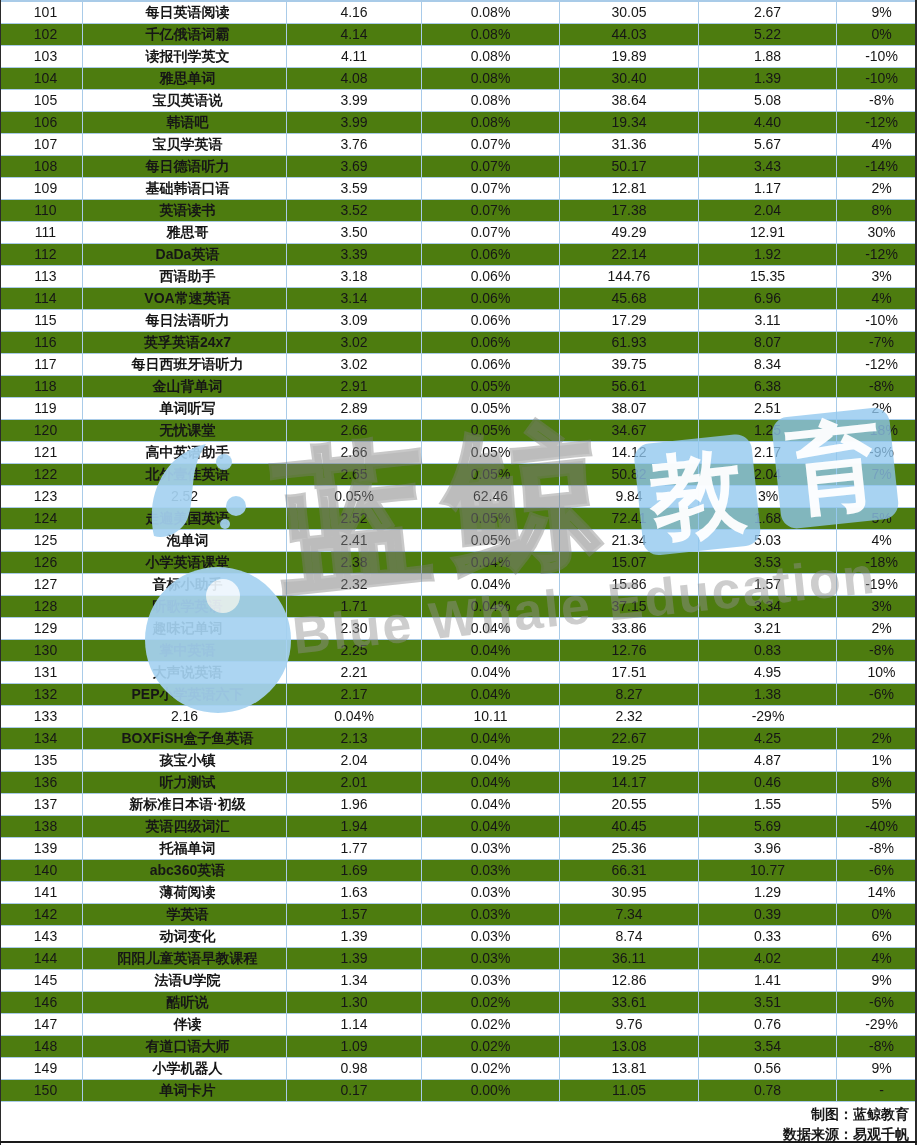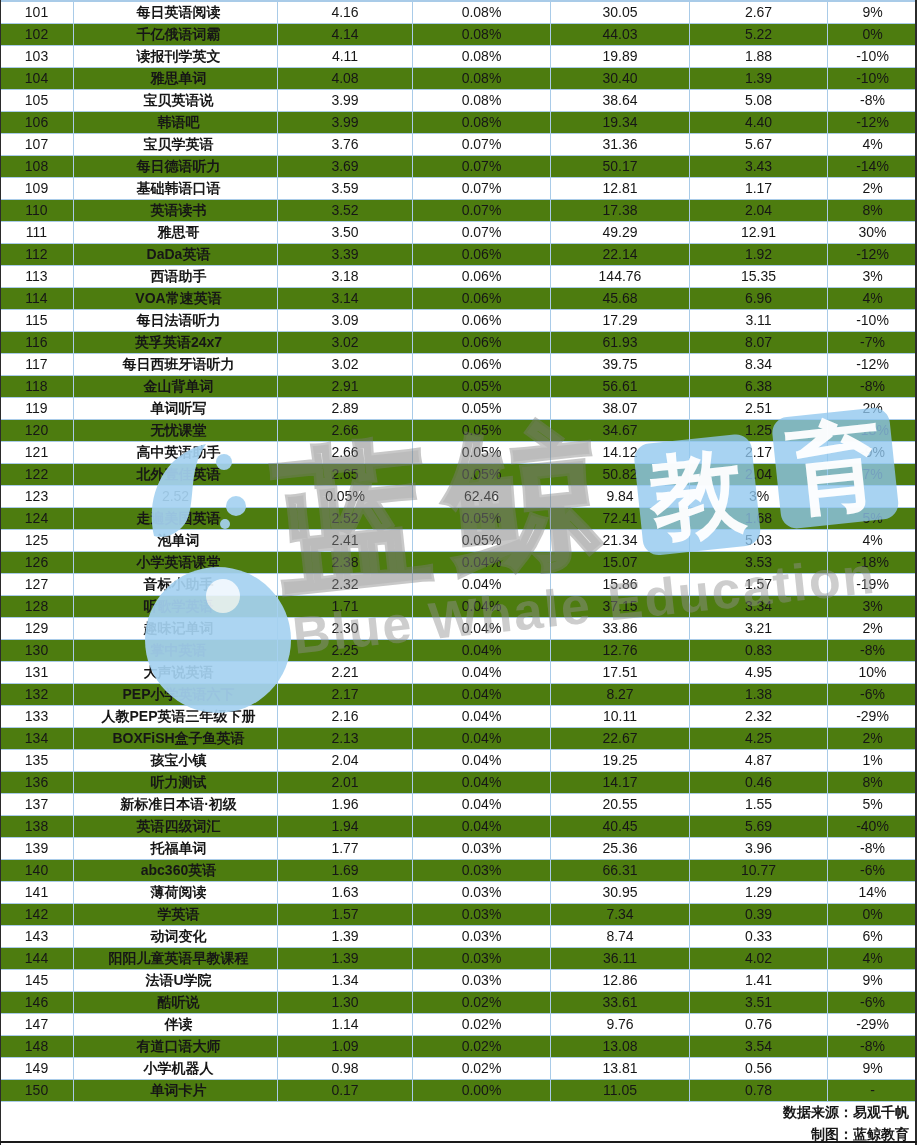--- a/index.html
+++ b/index.html
@@ -19,20 +19,21 @@
   .table{
     position:absolute;top:0;left:0;width:917px;
     border-top:2px solid #a9cbe8;
   }
   .row{
     display:grid;
     grid-template-columns:74px 204px 135px 138px 139px 138px 89px;
     height:22px;box-sizing:border-box;
     border-bottom:1px solid #a9cbe8;
     background:#ffffff;
+    padding-left:9px;
   }
   .row.alt{background:#4d7c0f;}
   .cell{
     box-sizing:border-box;
     border-right:1px solid #a9cbe8;
     font-size:14px;line-height:21px;
     text-align:center;
     white-space:nowrap;overflow:hidden;
   }
   .cell.c6{border-right:none;}
@@ -363,21 +364,20 @@
       <div class="cell c0">132</div>
       <div class="cell c1">PEP小学英语六下</div>
       <div class="cell c2">2.17</div>
       <div class="cell c3">0.04%</div>
       <div class="cell c4">8.27</div>
       <div class="cell c5">1.38</div>
       <div class="cell c6">-6%</div>
     </div>
     <div class="row">
       <div class="cell c0">133</div>
-      <div class="cell c1">人教PEP英语三年级下册</div>
       <div class="cell c2">2.16</div>
       <div class="cell c3">0.04%</div>
       <div class="cell c4">10.11</div>
       <div class="cell c5">2.32</div>
       <div class="cell c6">-29%</div>
     </div>
     <div class="row alt">
       <div class="cell c0">134</div>
       <div class="cell c1">BOXFiSH盒子鱼英语</div>
       <div class="cell c2">2.13</div>
@@ -526,22 +526,22 @@
       <div class="cell c1">单词卡片</div>
       <div class="cell c2">0.17</div>
       <div class="cell c3">0.00%</div>
       <div class="cell c4">11.05</div>
       <div class="cell c5">0.78</div>
       <div class="cell c6">-</div>
     </div>
   </div>
 
 <div class="footer">
+  <div class="line first">制图：蓝鲸教育</div>
   <div class="line">数据来源：易观千帆</div>
-  <div class="line first">制图：蓝鲸教育</div>
 </div>
 
 <div class="watermark">
   <svg class="wm-logo" width="200" height="280" viewBox="0 0 200 280">
     <circle cx="78" cy="200" r="73" fill="#a5d2f1"></circle>
     <circle cx="83" cy="156" r="17" fill="#edf6fd"></circle>
     <path d="M14,96 C4,52 28,12 66,4 C48,30 56,58 47,80 C41,93 24,100 14,96 Z" fill="#a5d2f1"></path>
     <circle cx="84" cy="22" r="8" fill="#a5d2f1"></circle>
     <circle cx="96" cy="66" r="10" fill="#a5d2f1"></circle>
     <circle cx="85" cy="84" r="5" fill="#a5d2f1"></circle>

